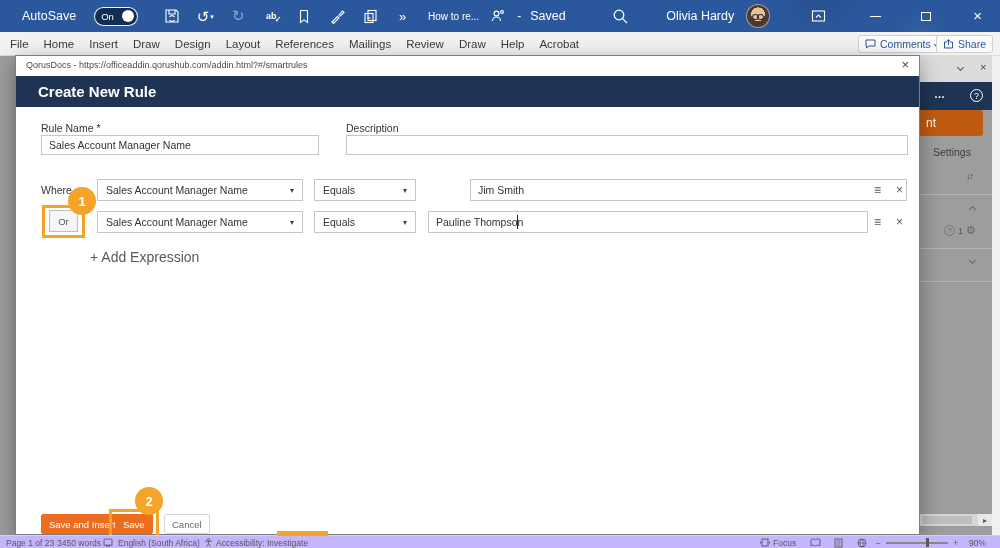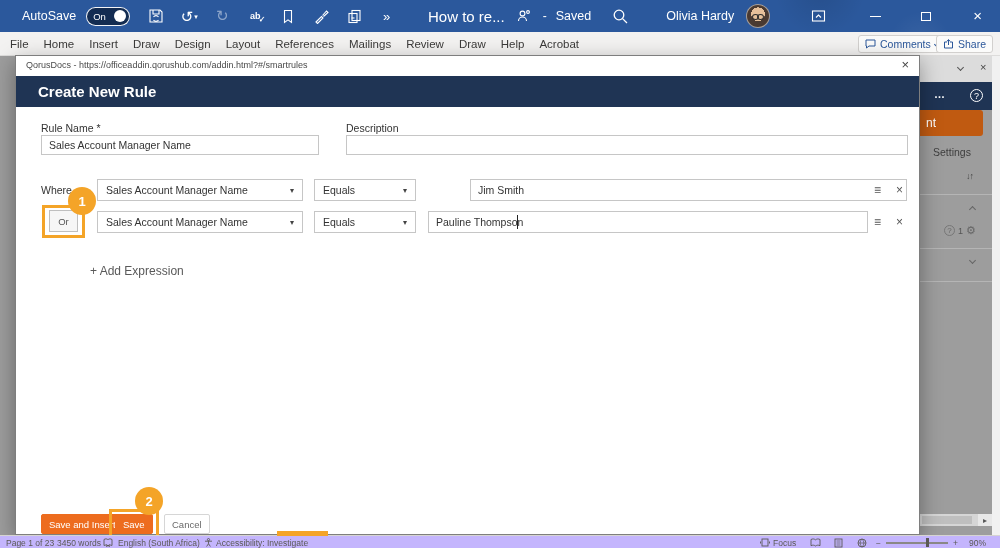--- a/index.html
+++ b/index.html
@@ -4,37 +4,37 @@
 <style>
   *{box-sizing:border-box;margin:0;padding:0}
   body{font-family:"Liberation Sans",sans-serif}
   .screen{position:relative;width:1000px;height:548px;overflow:hidden;background:#9d9d9d}
 
   
   .titlebar{position:absolute;left:0;top:0;width:1000px;height:32px;color:#fff;
     background:radial-gradient(circle 70px at 82% -30%, rgba(0,0,0,.10), transparent 65%),
                radial-gradient(circle 50px at 92% 130%, rgba(255,255,255,.06), transparent 60%),#2b589c;
     display:flex;align-items:center}
-  .tb-left{display:flex;align-items:center;padding-left:22px;gap:0}
+  .tb-left{display:flex;align-items:center;padding-left:22px;gap:8px}
   .autosave{font-size:12.5px;margin-right:10px}
   .toggle{width:44px;height:19px;border-radius:10px;background:#132c52;border:1px solid rgba(255,255,255,.95);
     display:flex;align-items:center;padding:0 3px;gap:5px;cursor:pointer}
   .toggle .on-lbl{font-size:9.5px;color:#fff;margin-left:3px}
   .toggle .knob{width:12px;height:12px;border-radius:50%;background:#fff;margin-left:auto}
   .qat{display:flex;align-items:center;margin-left:16px;gap:13px}
   .tb-icon{width:20px;height:20px;display:flex;align-items:center;justify-content:center;color:#fff;font-size:15px;cursor:pointer}
   .tb-icon svg{display:block}
   .undo-wrap{display:flex;align-items:flex-end;gap:1px}
   .undo-caret{font-size:7px;line-height:18px}
   .redo{opacity:.45}
   .spell{font-size:9px;font-weight:bold;line-height:10px;letter-spacing:0;position:relative}
   .spell .tick{position:absolute;right:-5px;bottom:-4px;font-size:8px}
   .more-cmd{font-size:13px;letter-spacing:1px}
   .tb-center{position:absolute;left:428px;top:0;height:32px;display:flex;align-items:center;gap:9px}
-  .doc-title{font-size:15px}
+  .doc-title{font-size:10px}
   .tb-dash{font-size:12px}
   .saved{font-size:12.5px}
   .tb-search{position:absolute;left:610px;top:6px}
   .tb-right{position:absolute;right:0;top:0;height:32px;display:flex;align-items:center}
   .user-name{font-size:12.5px;margin-right:12px}
   .avatar{width:24px;height:24px;border-radius:50%;margin-right:38px;position:relative;overflow:hidden;
     background:radial-gradient(circle at 50% 42%, #e6c09a 0 40%, #4a3a31 41%);border:1px solid rgba(255,255,255,.5)}
   .avatar:before{content:"";position:absolute;left:5px;top:9px;width:5px;height:4px;border:1px solid #2c2c2c;border-radius:50%}
   .avatar:after{content:"";position:absolute;right:5px;top:9px;width:5px;height:4px;border:1px solid #2c2c2c;border-radius:50%}
   .ribbon-opt{margin-right:42px}
@@ -72,21 +72,21 @@
   .row-icon{position:absolute;font-size:12px;color:#555;cursor:pointer;line-height:22px}
   .or-btn{position:absolute;left:33px;top:154px;width:29px;height:22px;background:#f6f6f6;border:1px solid #bfbfbf;
     font-size:9.5px;color:#555;display:flex;align-items:center;justify-content:center;cursor:pointer}
   .hl-box{position:absolute;border:3px solid #F4A428;background:transparent;z-index:8;pointer-events:none}
   .hl-or{left:26px;top:149px;width:43px;height:33px}
   .hl-save{left:93px;top:453px;width:50px;height:29px}
   .badge{position:absolute;width:28px;height:28px;border-radius:50%;background:#F4A428;color:#fff;font-size:13px;
     font-weight:bold;display:flex;align-items:center;justify-content:center;z-index:9}
   .badge1{left:52px;top:131px}
   .badge2{left:119px;top:431px}
-  .add-expr{position:absolute;left:74px;top:208px;font-size:12px;color:#595959;cursor:pointer}
+  .add-expr{position:absolute;left:74px;top:193px;font-size:14px;color:#595959;cursor:pointer}
   .btn{position:absolute;top:458px;height:20px;display:flex;align-items:center;padding:0 7px;font-size:9.5px;
     border-radius:2px;cursor:pointer;white-space:nowrap}
   .btn-orange{background:#ED6C1E;color:#fff;border:1px solid #ED6C1E}
   .btn-cancel{background:#fff;color:#6a6a6a;border:1px solid #d6d6d6}
   .text-caret{position:absolute;left:501px;top:159px;width:1px;height:14px;background:#222;z-index:6}
 
   
   .pane-top{position:absolute;left:920px;top:56px;width:72px;height:26px;background:#dcdcdc}
   .pane-top .chev{color:#555;position:absolute;left:38px;top:9px}
   .pane-close{position:absolute;left:60px;top:5px;font-size:11px;color:#444;cursor:pointer}

